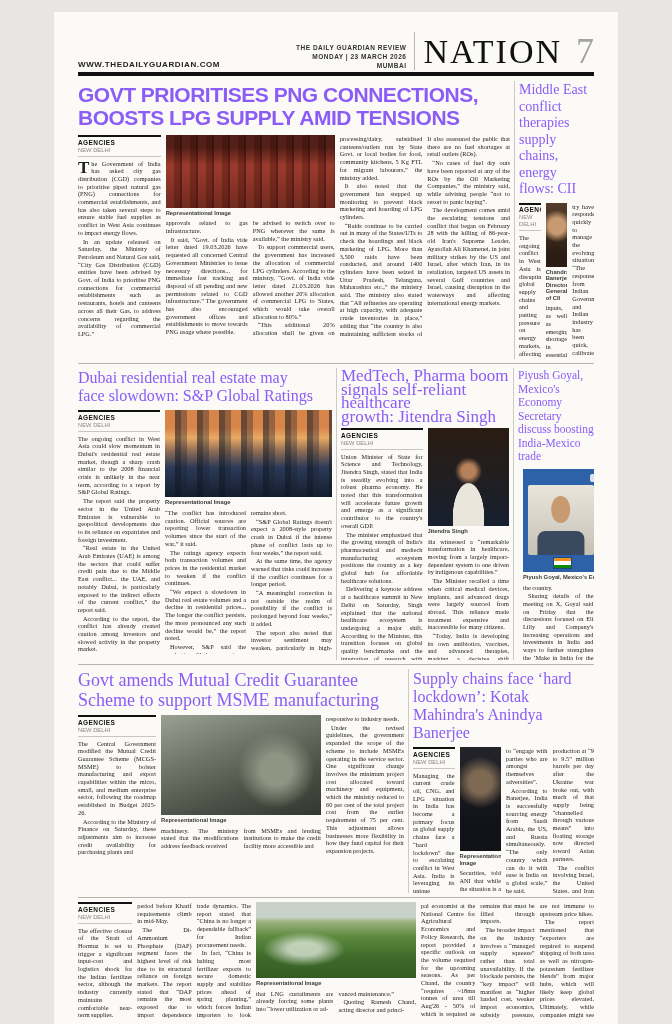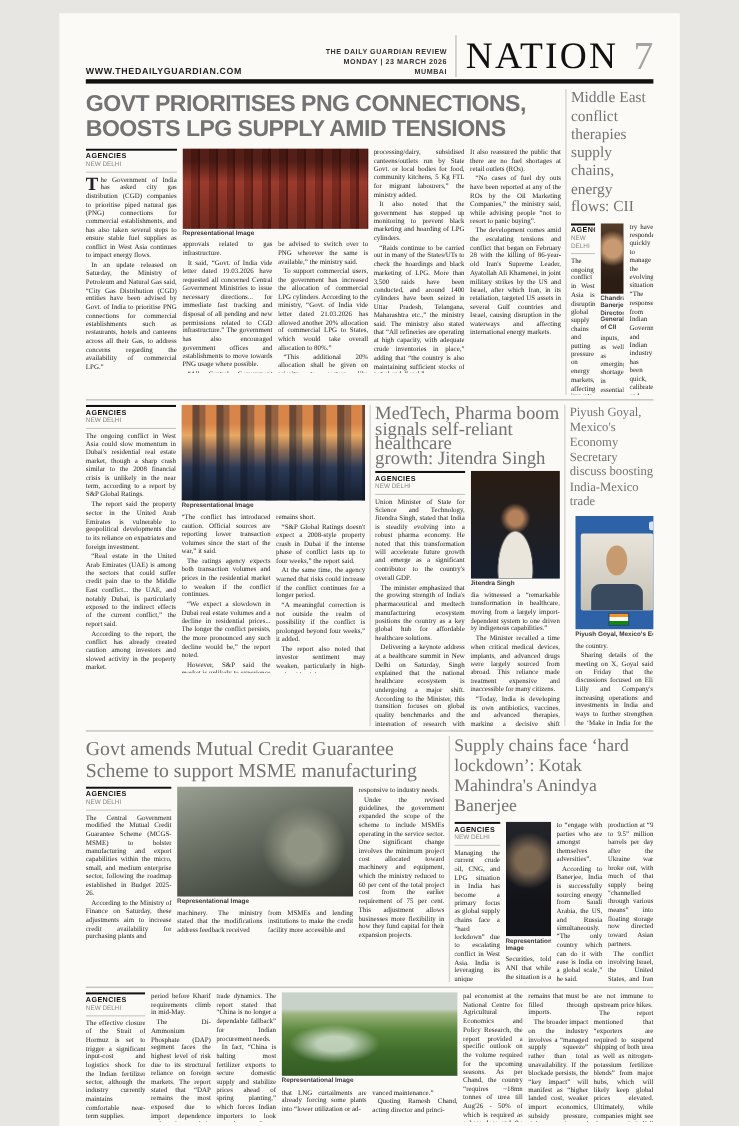--- a/index.html
+++ b/index.html
@@ -15,21 +15,21 @@
   .mh-sep { width:1px; height:38px; background:#b9b6b0; }
   .mh-section { font:400 34px/36px "Liberation Serif", serif; letter-spacing:2px; color:#111; }
   .mh-pagenum { font:400 36px/38px "Liberation Serif", serif; color:#a3a3a3; margin-left:6px; }
   .mast-rule { height:4px; background:#111; margin-bottom:5px; }
 
   
   .sec { display:flex; align-items:stretch; }
   .vdiv { width:1px; background:#cdcac4; margin:0 4px; }
   .hrule { height:1px; background:#b7b4ae; margin:4px 0; }
   .art { overflow:hidden; }
-  .hl { white-space:pre-line; color:#737373; }
+  .hl { white-space:pre-line; color:#8b5cf6; }
   .hl-sans { font:800 21px/23px "Liberation Sans", sans-serif; letter-spacing:-0.5px; margin:2px 0 6px; }
   .hl-serif { font:400 16px/18px "Liberation Serif", serif; margin:1px 0 5px; }
   .body { display:flex; gap:5px; overflow:hidden; }
   .tcol { flex:1; overflow:hidden; }
   .txt { font:400 6.3px/7.7px "Liberation Serif", serif; text-align:justify; color:#222; }
   .txt p { margin:0 0 1px; text-indent:5px; }
   .txt p:first-child { text-indent:0; }
   .dc p:first-child::first-letter { float:left; font:700 17px/15px "Liberation Serif", serif; padding:0 2px 0 0; }
   .byline { margin-bottom:3px; border-top:2.5px solid #111; padding-top:1.5px;
             border-bottom:.5px solid #c9c6c0; padding-bottom:2px; }
@@ -194,20 +194,22 @@
             <p>“This situation reinforces the strategic importance of accelerating India's transition towards sustainable and self-reliant energy systems,” he said.</p>
           </div>
       </div>
     </section>
   </div>
 
   <div class="hrule"></div>
 
   <div class="sec sec2">
     <section class="art art-c">
+      <h2 class="hl hl-serif">Dubai residential real estate may
+face slowdown: S&amp;P Global Ratings</h2>
       <div class="body">
         <div class="tcol">
           <div class="byline">
             <div class="byl-ag">AGENCIES</div>
             <div class="byl-loc">NEW DELHI</div>
           </div>
           <div class="txt">
               <p>The ongoing conflict in West Asia could slow momentum in Dubai's residential real estate market, though a sharp crash similar to the 2008 financial crisis is unlikely in the near term, according to a report by S&amp;P Global Ratings.</p>
               <p>The report said the property sector in the United Arab Emirates is vulnerable to geopolitical developments due to its reliance on expatriates and foreign investment.</p>
               <p>“Real estate in the United Arab Emirates (UAE) is among the sectors that could suffer credit pain due to the Middle East conflict... the UAE, and notably Dubai, is particularly exposed to the indirect effects of the current conflict,” the report said.</p>

